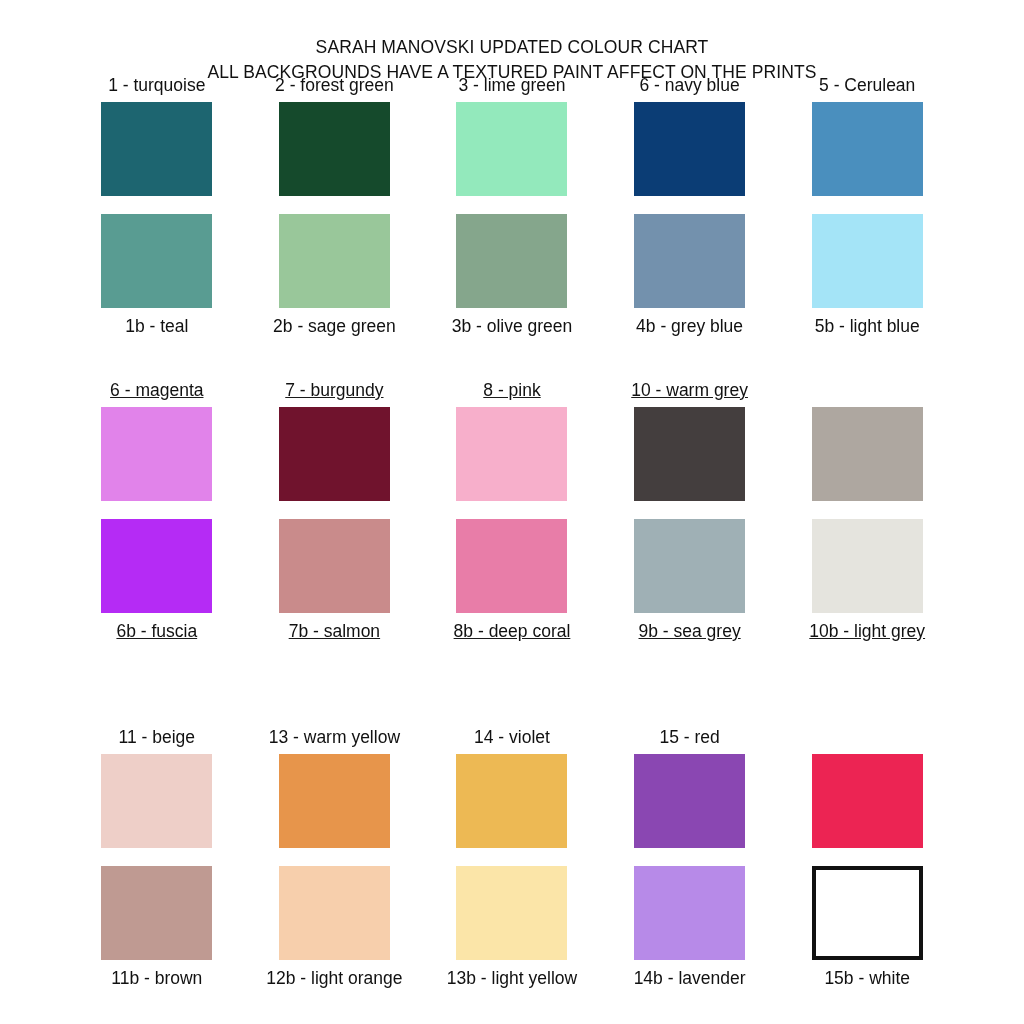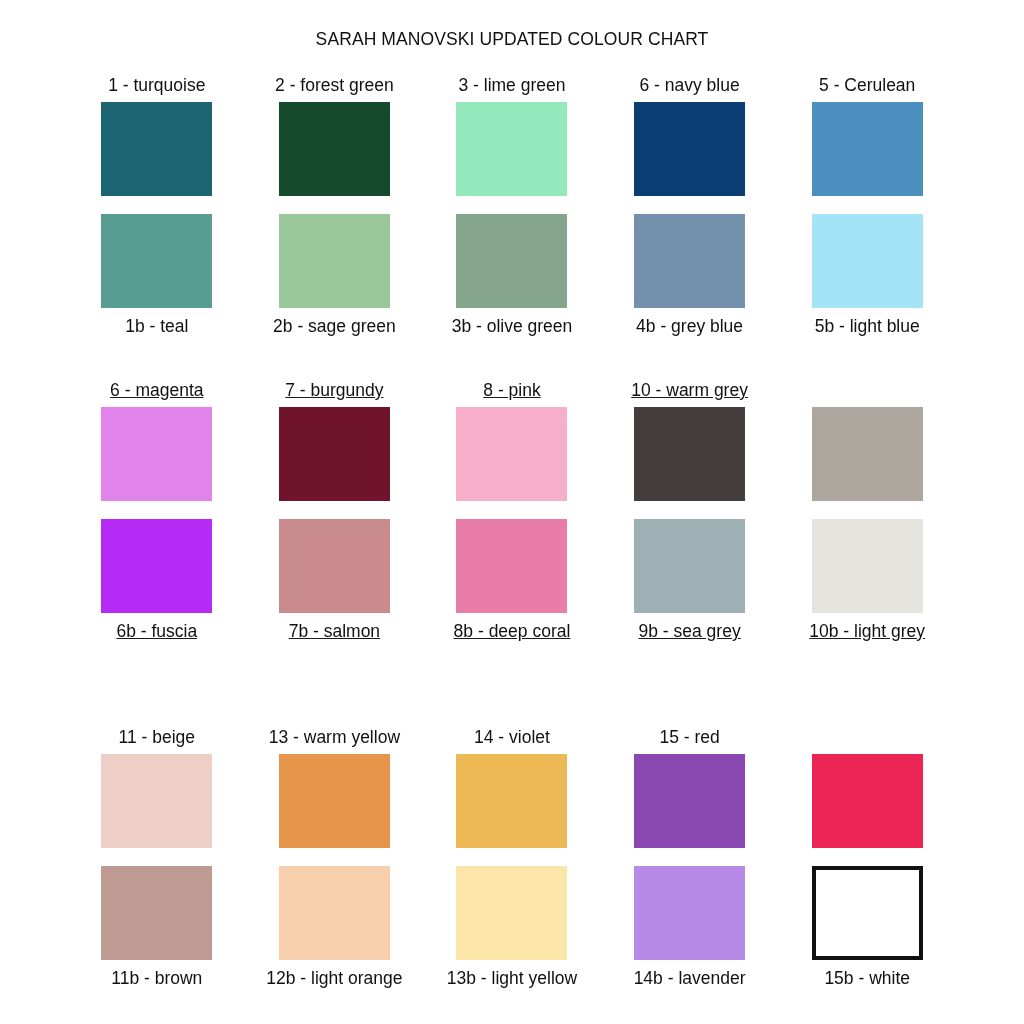--- a/index.html
+++ b/index.html
@@ -13,21 +13,21 @@
     font-family: "Liberation Sans", sans-serif;
     color: #1a1a1a;
     overflow: hidden;
     position: relative;
   }
 
   .chart-root {
     width: 1024px;
     height: 1024px;
     box-sizing: border-box;
-    padding: 8px;
+    padding: 16px;
     position: relative;
   }
 
   
   .title-block {
     text-align: center;
     padding-top: 19px;
   }
   .title-line {
     font-size: 17.5px;
@@ -87,20 +87,21 @@
     align-items: center;
   }
 </style>
 </head>
 <body>
 
 <div class="chart-root">
 
   <div class="title-block">
     <div class="title-line">SARAH MANOVSKI UPDATED COLOUR CHART</div>
+    <div class="title-line">ALL BACKGROUNDS HAVE A TEXTURED PAINT AFFECT ON THE PRINTS</div>
   </div>
 
   <div class="section" style="top:74px;">
     <div class="grid-row">
       <div class="cell">
           <div class="label label-top">1 - turquoise</div>
         </div>
       <div class="cell">
           <div class="label label-top">2 - forest green</div>
         </div>

